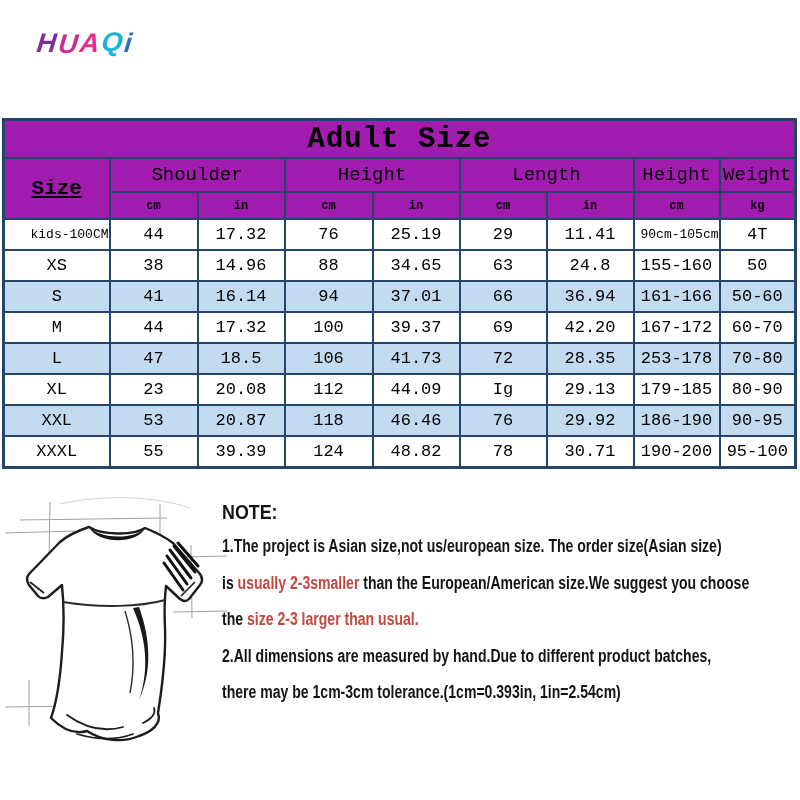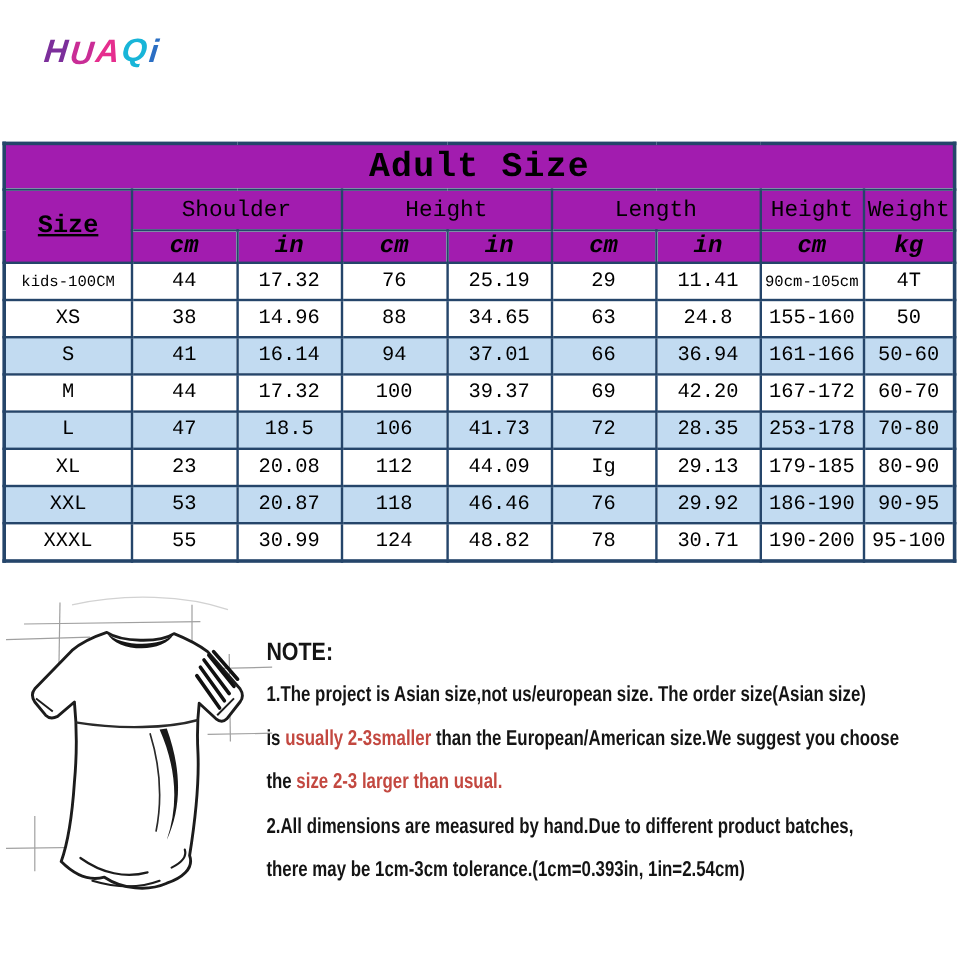--- a/index.html
+++ b/index.html
@@ -18,28 +18,28 @@
   .size-table{position:absolute;left:2px;top:118px;width:795px;
         border-collapse:collapse;table-layout:fixed;color:#000;
         font-family:"Liberation Mono","DejaVu Sans Mono",monospace;
         border:3px solid #25456a;}
   .size-table th,.size-table td{border:2px solid #25456a;text-align:center;
         vertical-align:middle;padding:0;overflow:hidden;white-space:nowrap;}
   .tbl-title{height:36px;font-size:29px;font-weight:600;letter-spacing:1px;
         border-bottom:3px solid #25456a;}
   .hdr{height:32px;font-size:19px;font-weight:400;}
   .hdr-size{font-size:21px;font-weight:600;text-decoration:underline;}
-  .unit{height:25px;font-size:20px;font-weight:600;border-bottom:3px solid #25456a;font-style:italic;}
+  .unit{height:25px;font-size:12px;font-weight:600;border-bottom:3px solid #25456a;}
   .blue-bg{background:#a21caf;}
   .size-table tbody td{height:29px;font-size:17px;font-weight:500;background:#ffffff;}
   .size-table tbody tr.shaded td{background:#c2dbf1;}
-  .size-table td.tight{font-size:13px;}
-
-  
-  .note{position:absolute;left:222px;top:496px;width:578px;color:#141414;font-weight:bold;margin-top:32px;}
+  .size-table td.tight{font-size:13px;text-align:right;}
+
+  
+  .note{position:absolute;left:222px;top:496px;width:578px;color:#141414;font-weight:bold;}
   .note-heading{font-size:21px;line-height:32px;white-space:nowrap;
         transform:scaleX(0.85);transform-origin:left center;}
   .note-line{font-size:18px;line-height:36.5px;white-space:nowrap;
         transform:scaleX(0.78);transform-origin:left center;}
   .red{color:#c34840;}
 
   
   .tshirt{position:absolute;left:5px;top:490px;}
 </style>
 </head>
@@ -158,21 +158,21 @@
           <td>118</td>
           <td>46.46</td>
           <td>76</td>
           <td>29.92</td>
           <td>186-190</td>
           <td>90-95</td>
         </tr>
         <tr>
           <td>XXXL</td>
           <td>55</td>
-          <td>30.99</td>
+          <td>39.39</td>
           <td>124</td>
           <td>48.82</td>
           <td>78</td>
           <td>30.71</td>
           <td>190-200</td>
           <td>95-100</td>
         </tr>
       </tbody>
   </table>
 

